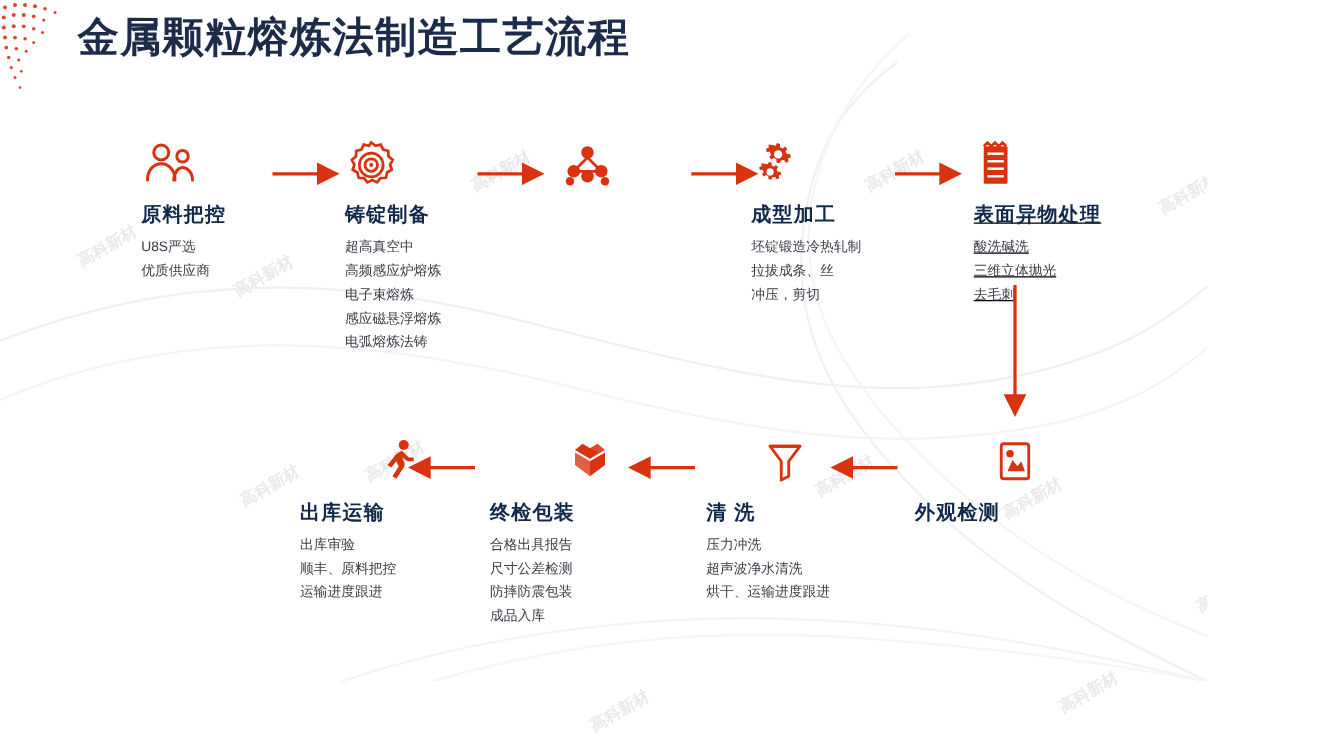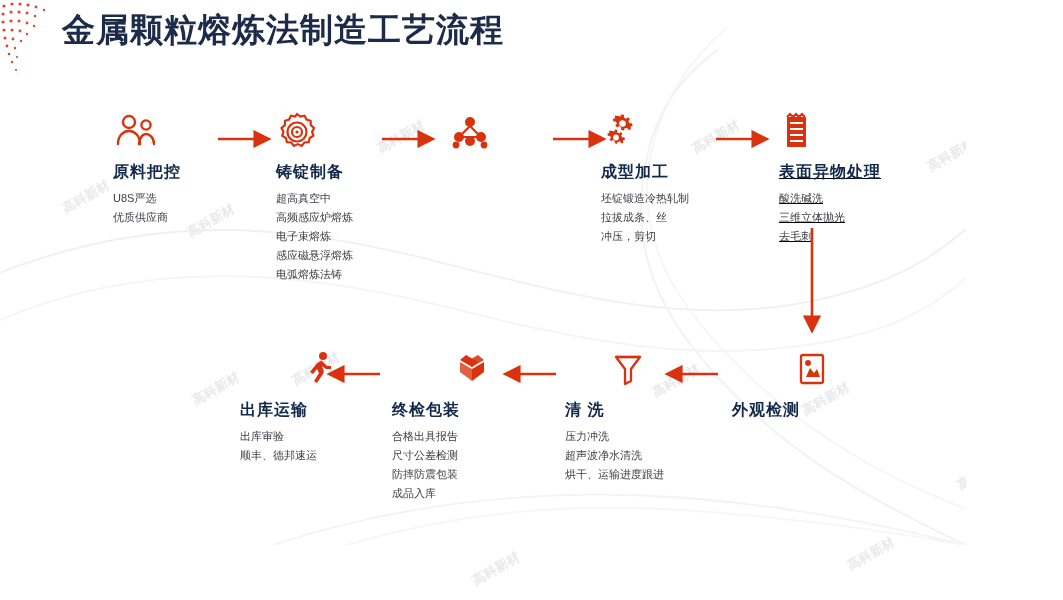--- a/index.html
+++ b/index.html
@@ -267,21 +267,22 @@
       <svg width="34" height="40" viewBox="0 0 34 40">
         <g fill="#d9320e">
           <circle cx="20" cy="6" r="4"></circle>
           <path d="M18 11 c-3 1 -5 3 -7 6 l-4 5 3 2 4 -5 2 4 -5 8 3 2 6 -9 c1 -2 1 -3 0 -5 l-1 -3 4 3 5 0 0 -3 -4 0 -4 -4 c-1 -1 -2 -2 -2 -1z"></path>
         </g>
       </svg>
     </div>
     <div class="node-title">出库运输</div>
     <div class="node-lines">
       <div>出库审验</div>
-      <div>顺丰、德邦速运</div>
+      <div>顺丰、原料把控</div>
+      <div>运输进度跟进</div>
     </div>
   </div>
 
   <div class="node center" style="left:392px; top:348px;">
     <div class="icon-wrap">
       <svg width="44" height="38" viewBox="0 0 44 38">
         <g fill="#d9320e">
           <path d="M22 16 L10 9 L16 4 L28 11 z"></path>
           <path d="M22 16 L34 9 L28 4 L16 11 z" opacity="0.88"></path>
           <path d="M22 18 L10 11 L10 21 L22 30 z" opacity="0.78"></path>

